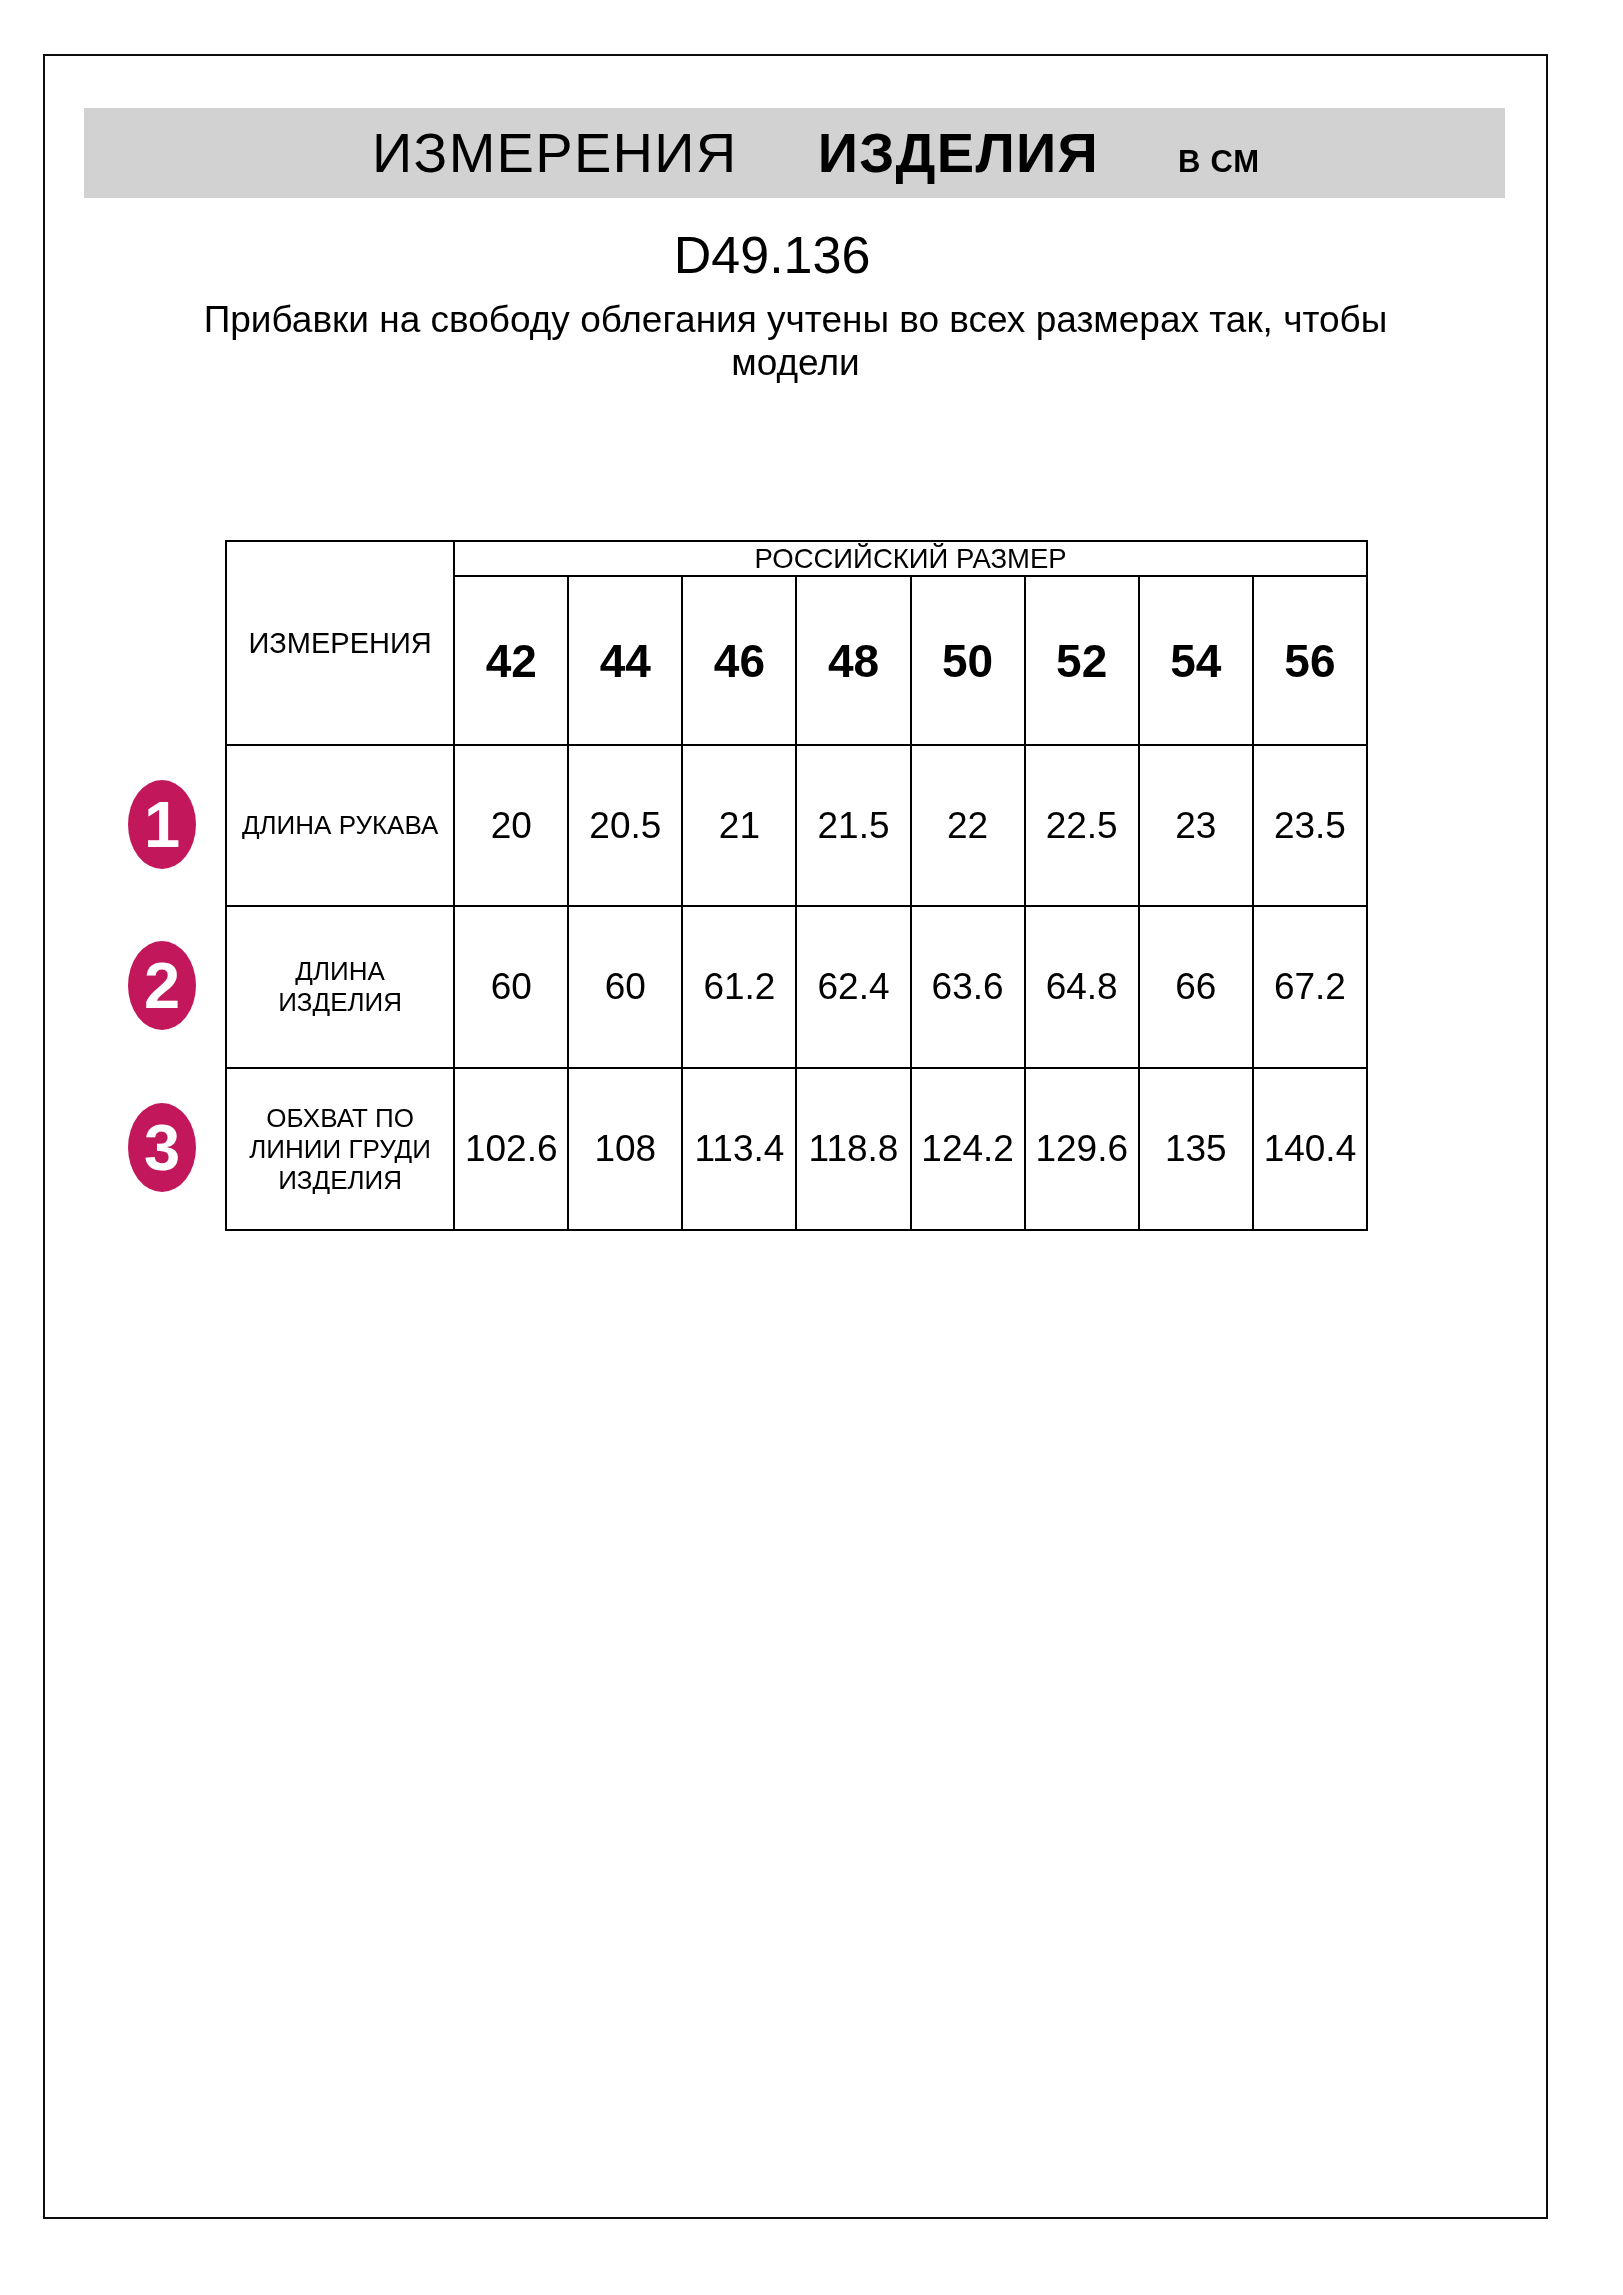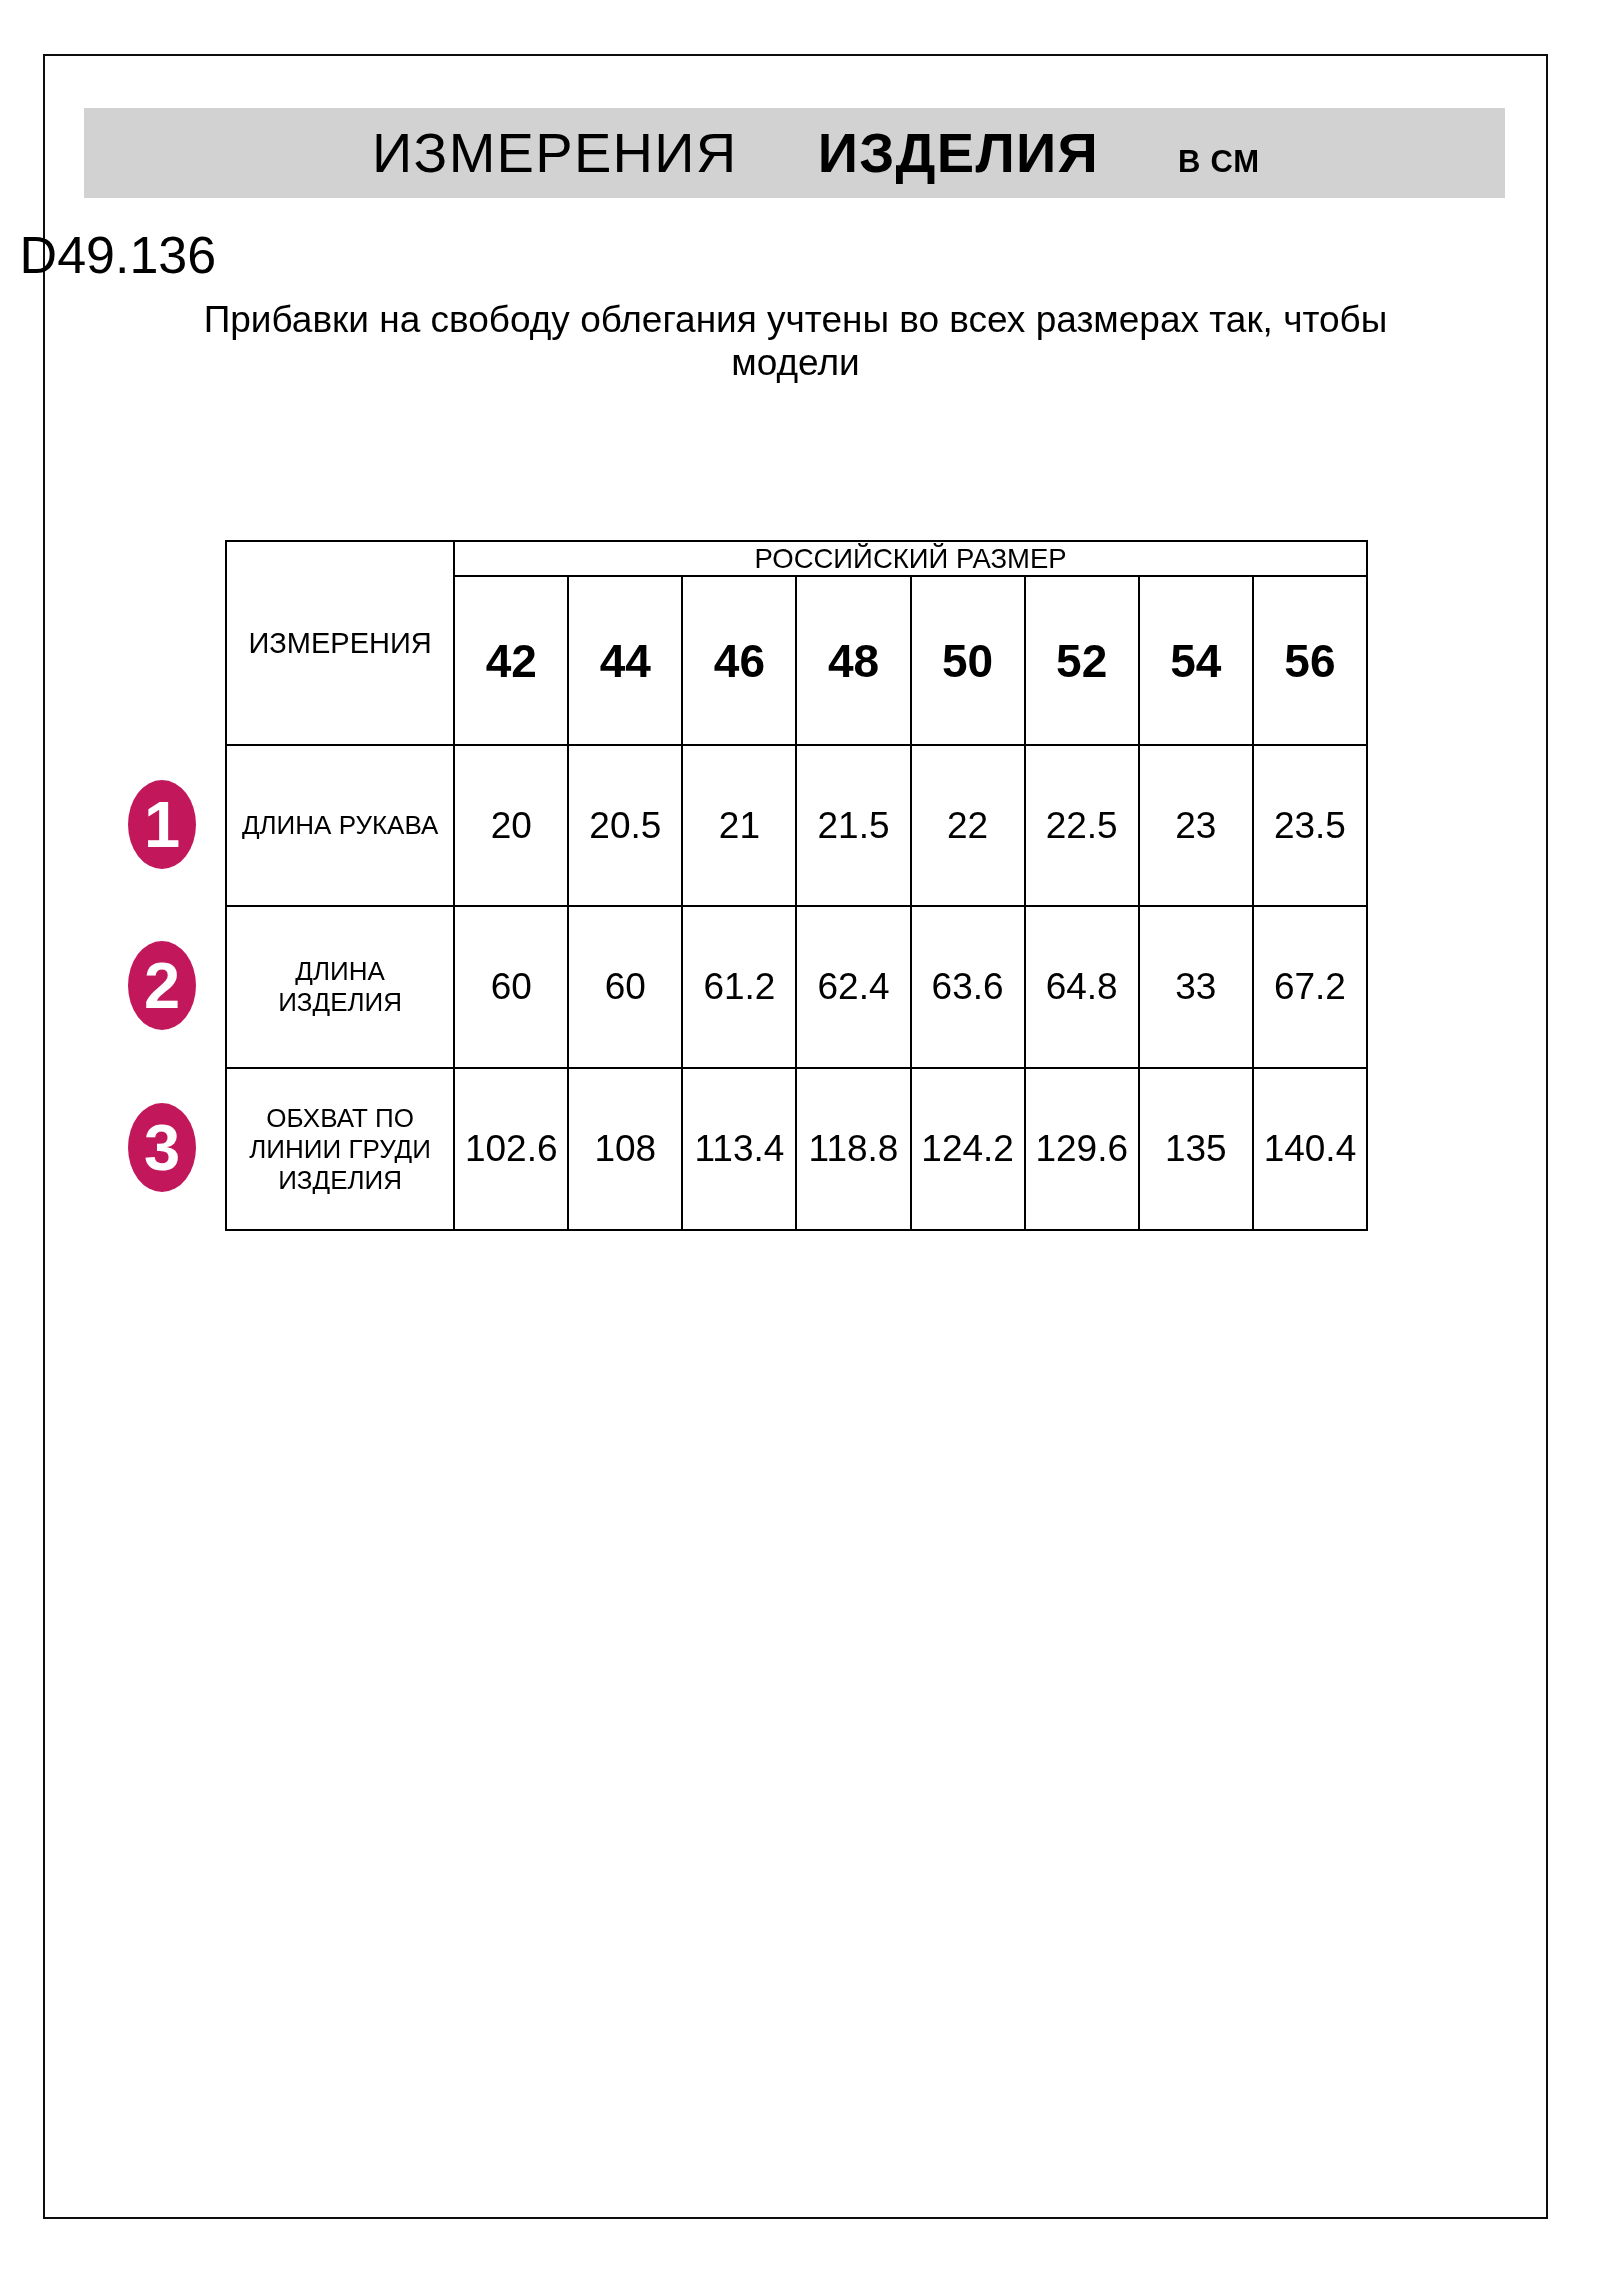--- a/index.html
+++ b/index.html
@@ -20,21 +20,21 @@
     background:#d2d2d2;
     display:flex;align-items:baseline;
     padding-left:288px;box-sizing:border-box;
     white-space:nowrap;
   }
   .title-main{font-size:56px;font-weight:400;line-height:90px;letter-spacing:1.3px;}
   .title-secondary{font-size:56px;font-weight:700;line-height:90px;margin-left:80px;letter-spacing:1.3px;}
   .title-units{font-size:31px;font-weight:700;margin-left:79px;letter-spacing:0.7px;}
   .product-code{
     position:absolute;left:19.6px;top:228px;width:1505px;
-    font-size:52px;line-height:55px;font-weight:400;
+    text-align:center;font-size:52px;line-height:55px;font-weight:400;
   }
   .intro{
     position:absolute;left:43px;top:298px;width:1505px;
     text-align:center;font-size:37px;line-height:43px;white-space:nowrap;
   }
   .size-table{
     position:absolute;left:225px;top:540px;width:1143px;
     border-collapse:collapse;table-layout:fixed;
   }
   .size-table td{
@@ -131,21 +131,21 @@
         <span class="lbl-line">ДЛИНА</span>
         <span class="lbl-line">ИЗДЕЛИЯ</span>
         <span class="lbl-line"></span>
       </td>
       <td class="value-cell">60</td>
       <td class="value-cell">60</td>
       <td class="value-cell">61.2</td>
       <td class="value-cell">62.4</td>
       <td class="value-cell">63.6</td>
       <td class="value-cell">64.8</td>
-      <td class="value-cell">33</td>
+      <td class="value-cell">66</td>
       <td class="value-cell">67.2</td>
     </tr>
     <tr style="height:162px">
       <td class="label-cell">
         <span class="lbl-line">ОБХВАТ ПО</span>
         <span class="lbl-line">ЛИНИИ ГРУДИ</span>
         <span class="lbl-line">ИЗДЕЛИЯ</span>
       </td>
       <td class="value-cell">102.6</td>
       <td class="value-cell">108</td>

